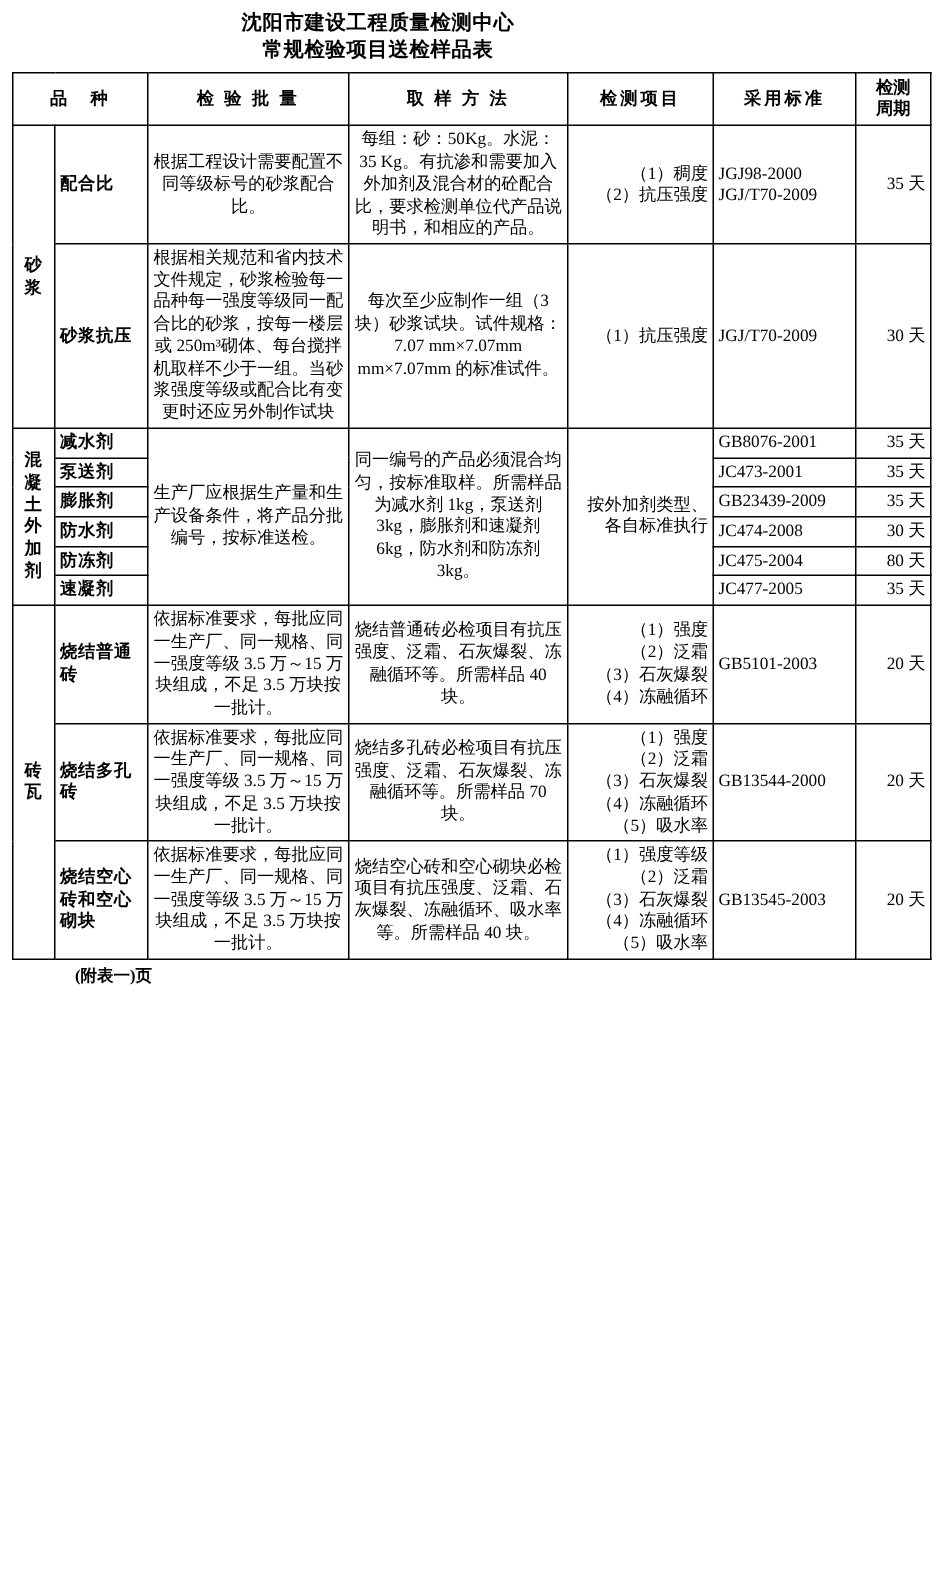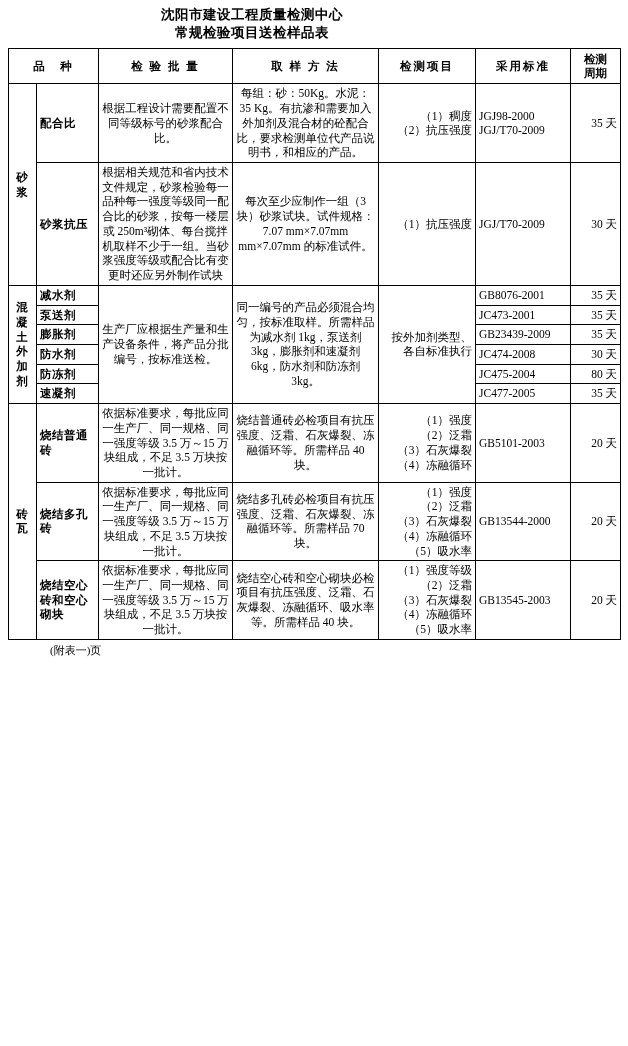--- a/index.html
+++ b/index.html
@@ -91,20 +91,21 @@
     font-size: 11.5px;
   }
   .bold {
     font-weight: normal;
   }
   .footnote {
     margin-top: 3px;
     font-size: 11px;
     padding-left: 42px;
     color: #000;
+    font-weight: bold;
   }
   
   col.c-cat   { width: 28px; }
   col.c-name  { width: 62px; }
   col.c-batch { width: 134px; }
   col.c-samp  { width: 146px; }
   col.c-item  { width: 97px; }
   col.c-std   { width: 95px; }
   col.c-cyc   { width: 50px; }
 </style>

